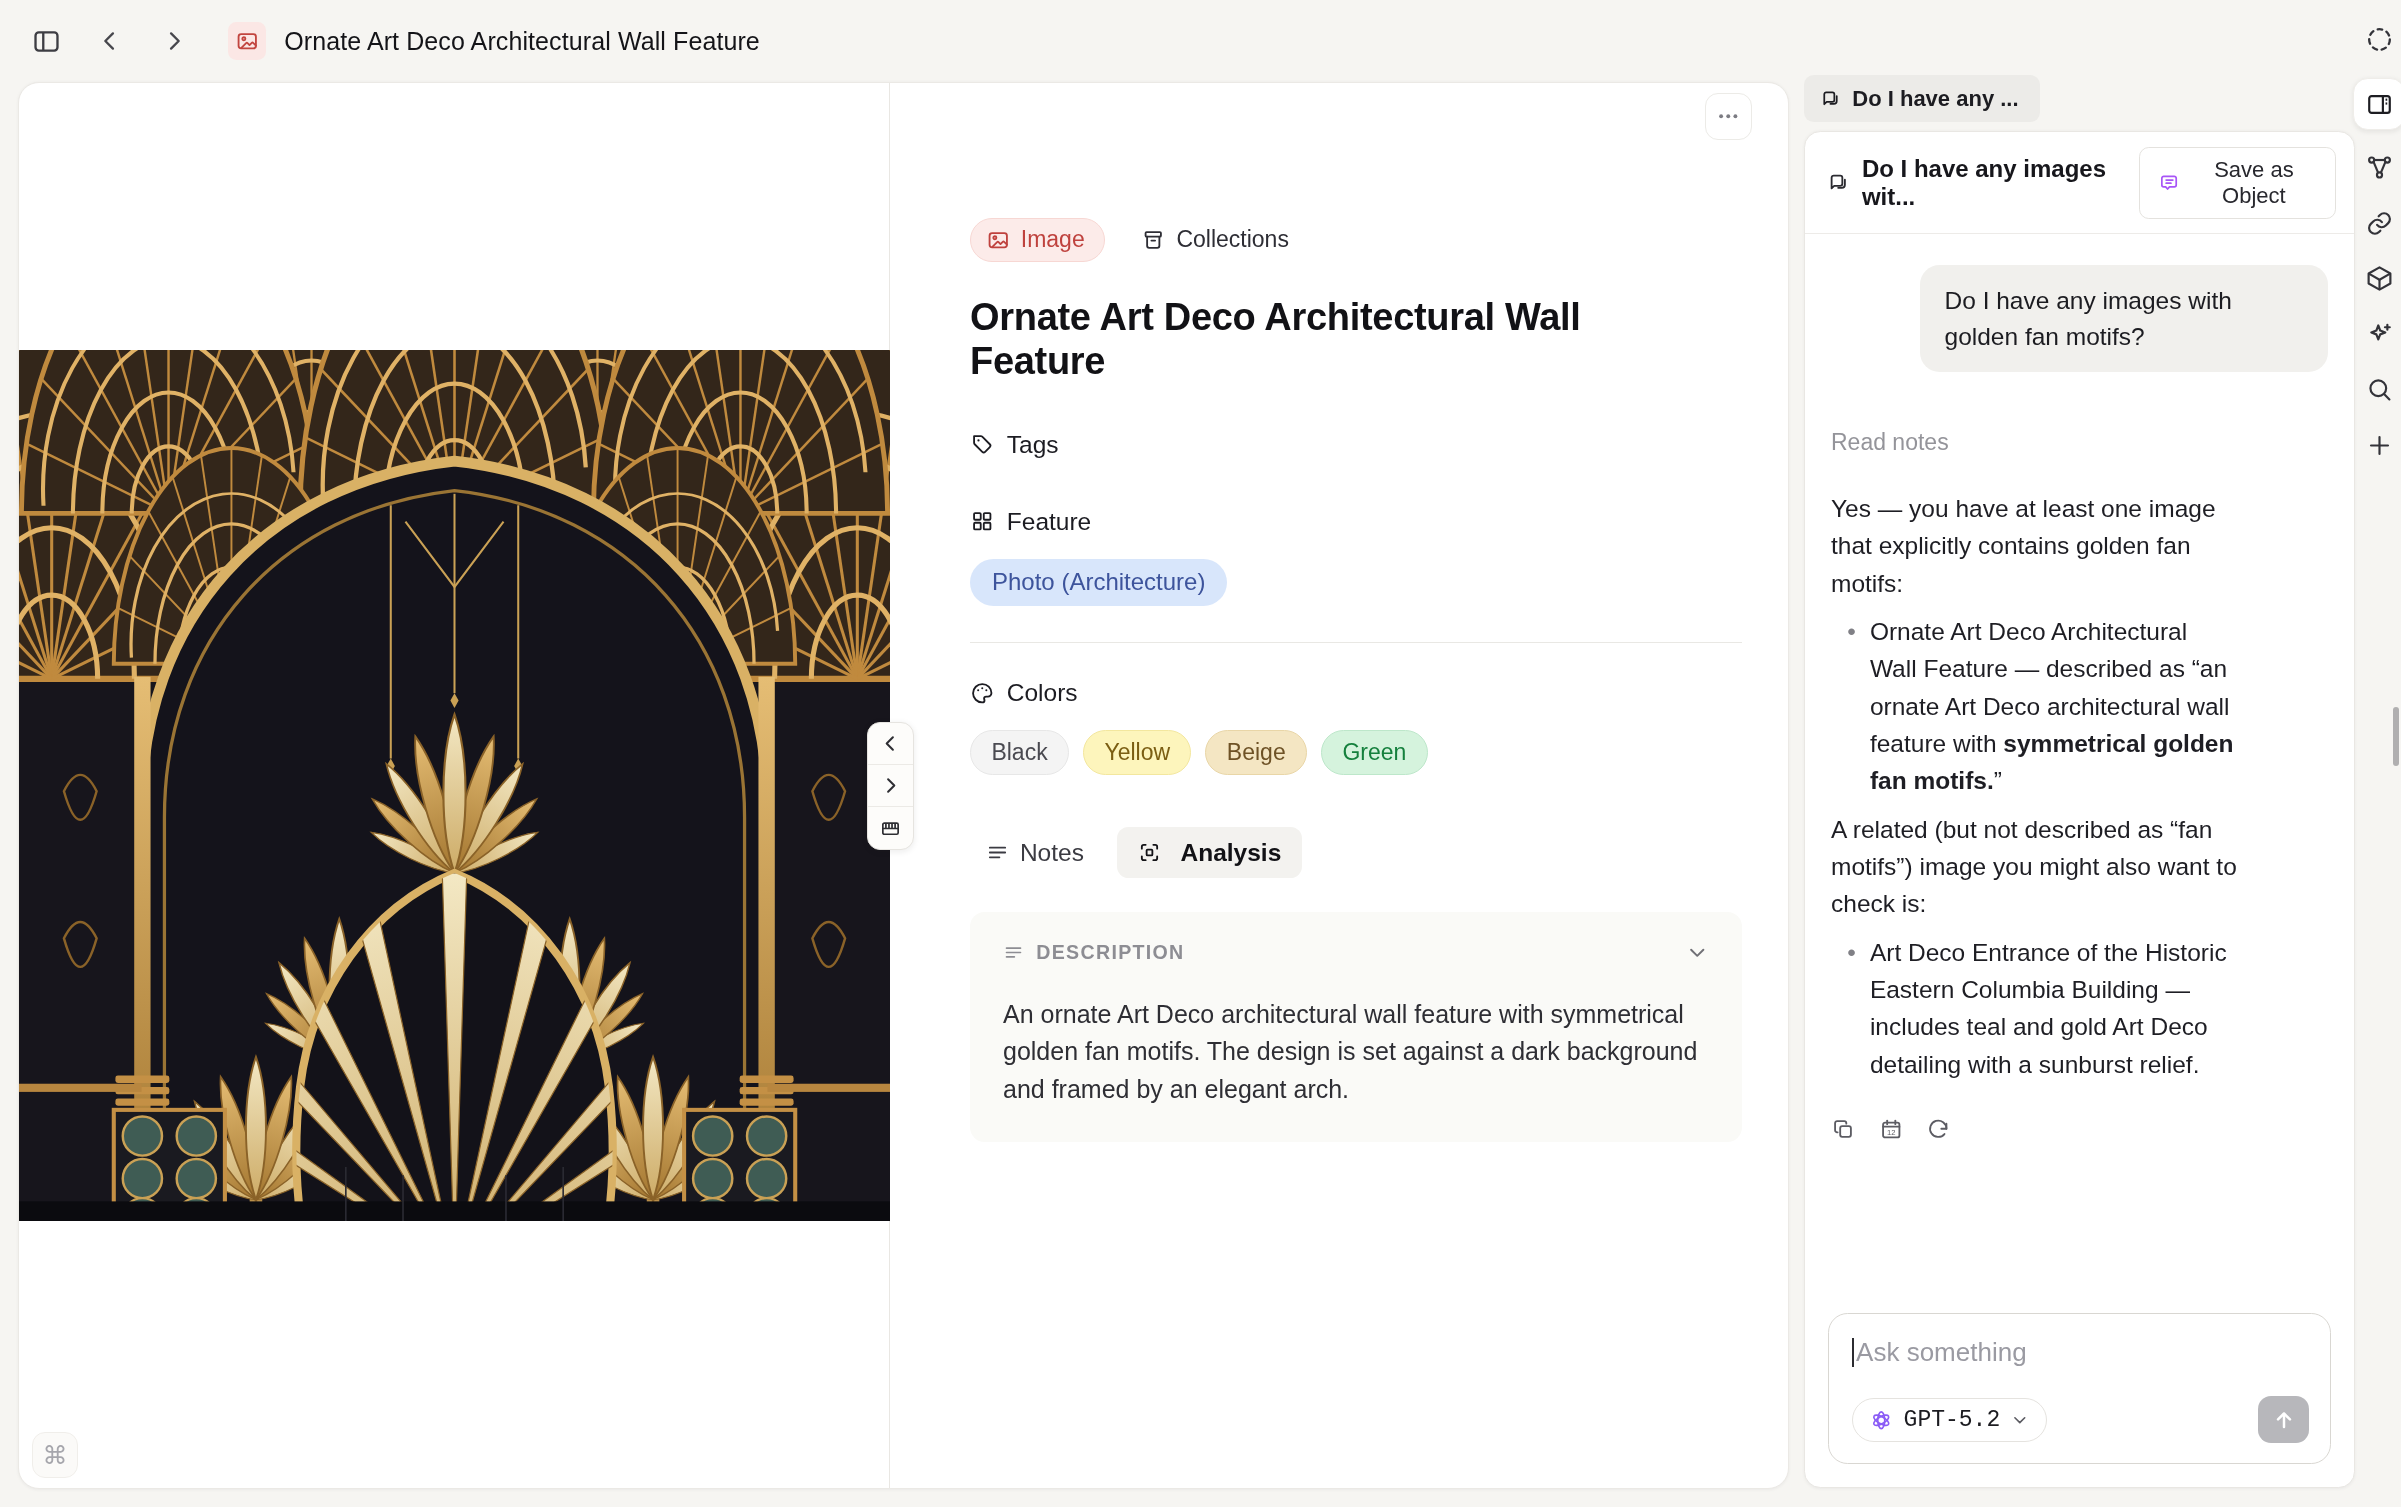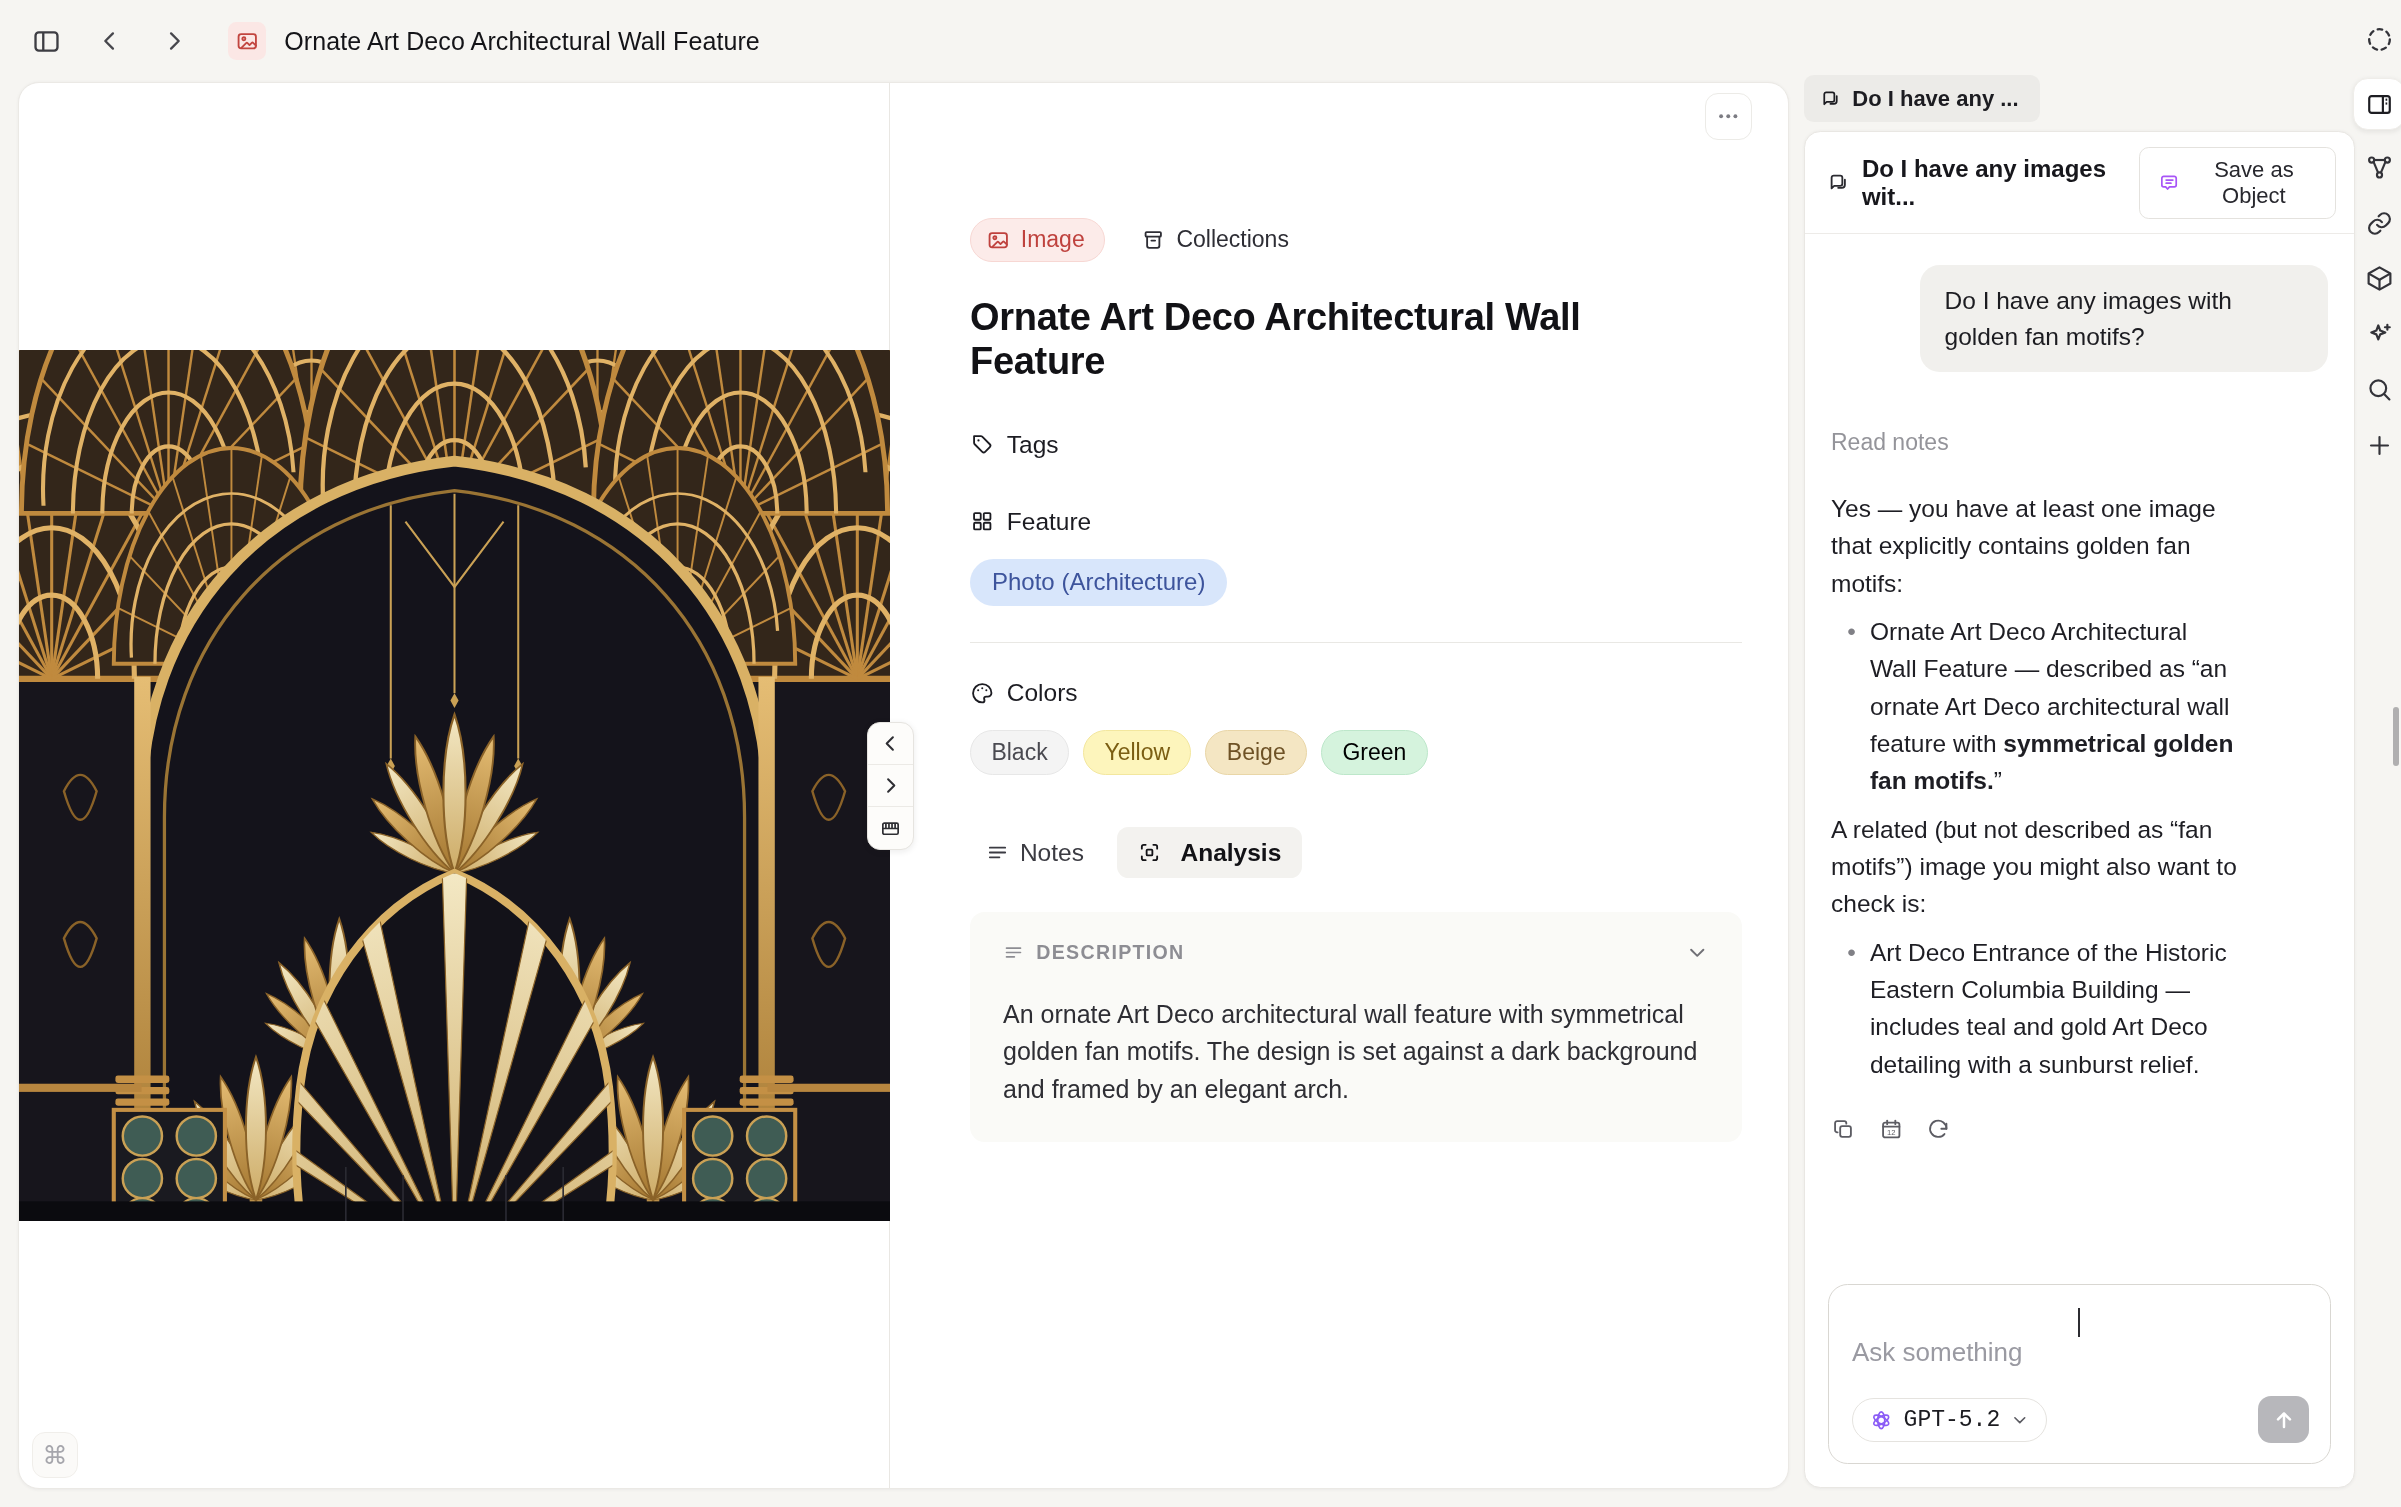--- a/index.html
+++ b/index.html
@@ -64,21 +64,21 @@
   .msg-user { margin-left:auto; width:fit-content; max-width:408px; background:#f1f0ed; border-radius:19.6px; padding:18px 24.5px; font-size:24.5px; line-height:1.45; color:#1c1c21; }
   .status-lines { margin-top:54px; font-size:23px; line-height:1.42; color:#94949a; }
   .answer { margin-top:31px; max-width:408px; font-size:24.5px; line-height:1.52; color:#1e1e24; }
   .answer ul { list-style:none; margin:11.4px 0 11.4px 4.9px; }
   .answer li { position:relative; padding-left:34px; }
   .answer li::before { content:"•"; position:absolute; left:11.4px; color:#808086; }
   .answer b { font-weight:700; }
   .msg-actions { display:flex; gap:23px; margin-top:34px; color:#5c5c63; }
   .msg-actions .act { cursor:pointer; display:flex; align-items:center; }
   .chat-input { margin:0 23px 23px; border:1.6px solid #d9d7d2; border-radius:19.6px; background:#fff; padding:23px 21px 19.6px 23px; }
-  .ask-row { position:relative; display:flex; align-items:center;flex-direction:column; }
+  .ask-row { position:relative; display:flex; align-items:center; }
   .caret { width:1.6px; height:29px; background:#2c2c31; margin-right:2.5px; }
   .ask-input { border:none; outline:none; font-size:26px; color:#1c1c21; font-family:"Liberation Sans", sans-serif; width:100%; background:transparent; }
   .ask-input::placeholder { color:#9a9aa2; }
   .input-controls { display:flex; align-items:center; margin-top:28px;font-family:Liberation Mono, monospace; }
   .model-pill { display:inline-flex; align-items:center; gap:9.8px; padding:8.2px 16.3px; border:0.8px solid #e5e3df; border-radius:816px; font-size:23px; font-weight:500; color:#1c1c21; cursor:pointer; background:#fff; }
   .send-btn { margin-left:auto; width:51px; height:47px; border-radius:13px; background:#b7b7bb; border:none; display:flex; align-items:center; justify-content:center; cursor:pointer; }
 
   
   .side-rail { position:absolute; left:2356px; top:0; width:46px; height:100%; display:flex; flex-direction:column; align-items:center; }
   .rail-icon { width:36px; height:36px; display:flex; align-items:center; justify-content:center; color:#333339; cursor:pointer; }
@@ -362,21 +362,21 @@
             <circle cx="8" cy="9" r="1" fill="currentColor" stroke="none"></circle>
             <circle cx="12" cy="7" r="1" fill="currentColor" stroke="none"></circle>
             <circle cx="16" cy="9" r="1" fill="currentColor" stroke="none"></circle>
           </svg>
         <span>Colors</span>
       </div>
       <div class="chips-row">
         <span class="chip" style="background-color: rgb(244, 244, 244); color: rgb(74, 74, 81); border-color: rgb(231, 231, 231);">Black</span>
         <span class="chip" style="background-color: rgb(253, 245, 188); color: rgb(123, 94, 19); border-color: rgb(243, 231, 158);">Yellow</span>
         <span class="chip" style="background-color: rgb(244, 230, 195); color: rgb(110, 82, 38); border-color: rgb(233, 214, 167);">Beige</span>
-        <span class="chip" style="background-color: rgb(213, 243, 221); color: #000000; border-color: rgb(189, 231, 202);">Green</span>
+        <span class="chip" style="background-color: rgb(213, 243, 221); color: #15803d; border-color: rgb(189, 231, 202);">Green</span>
       </div>
     </div>
 
     <div class="tabs-row">
       <span class="tab-notes">
         <svg class="ic" width="23" height="23" viewBox="0 0 24 24" fill="none" stroke="currentColor" stroke-width="1.9" stroke-linecap="round">
             <line x1="4" y1="7" x2="20" y2="7"></line>
             <line x1="4" y1="12" x2="20" y2="12"></line>
             <line x1="4" y1="17" x2="14" y2="17"></line>
           </svg>

